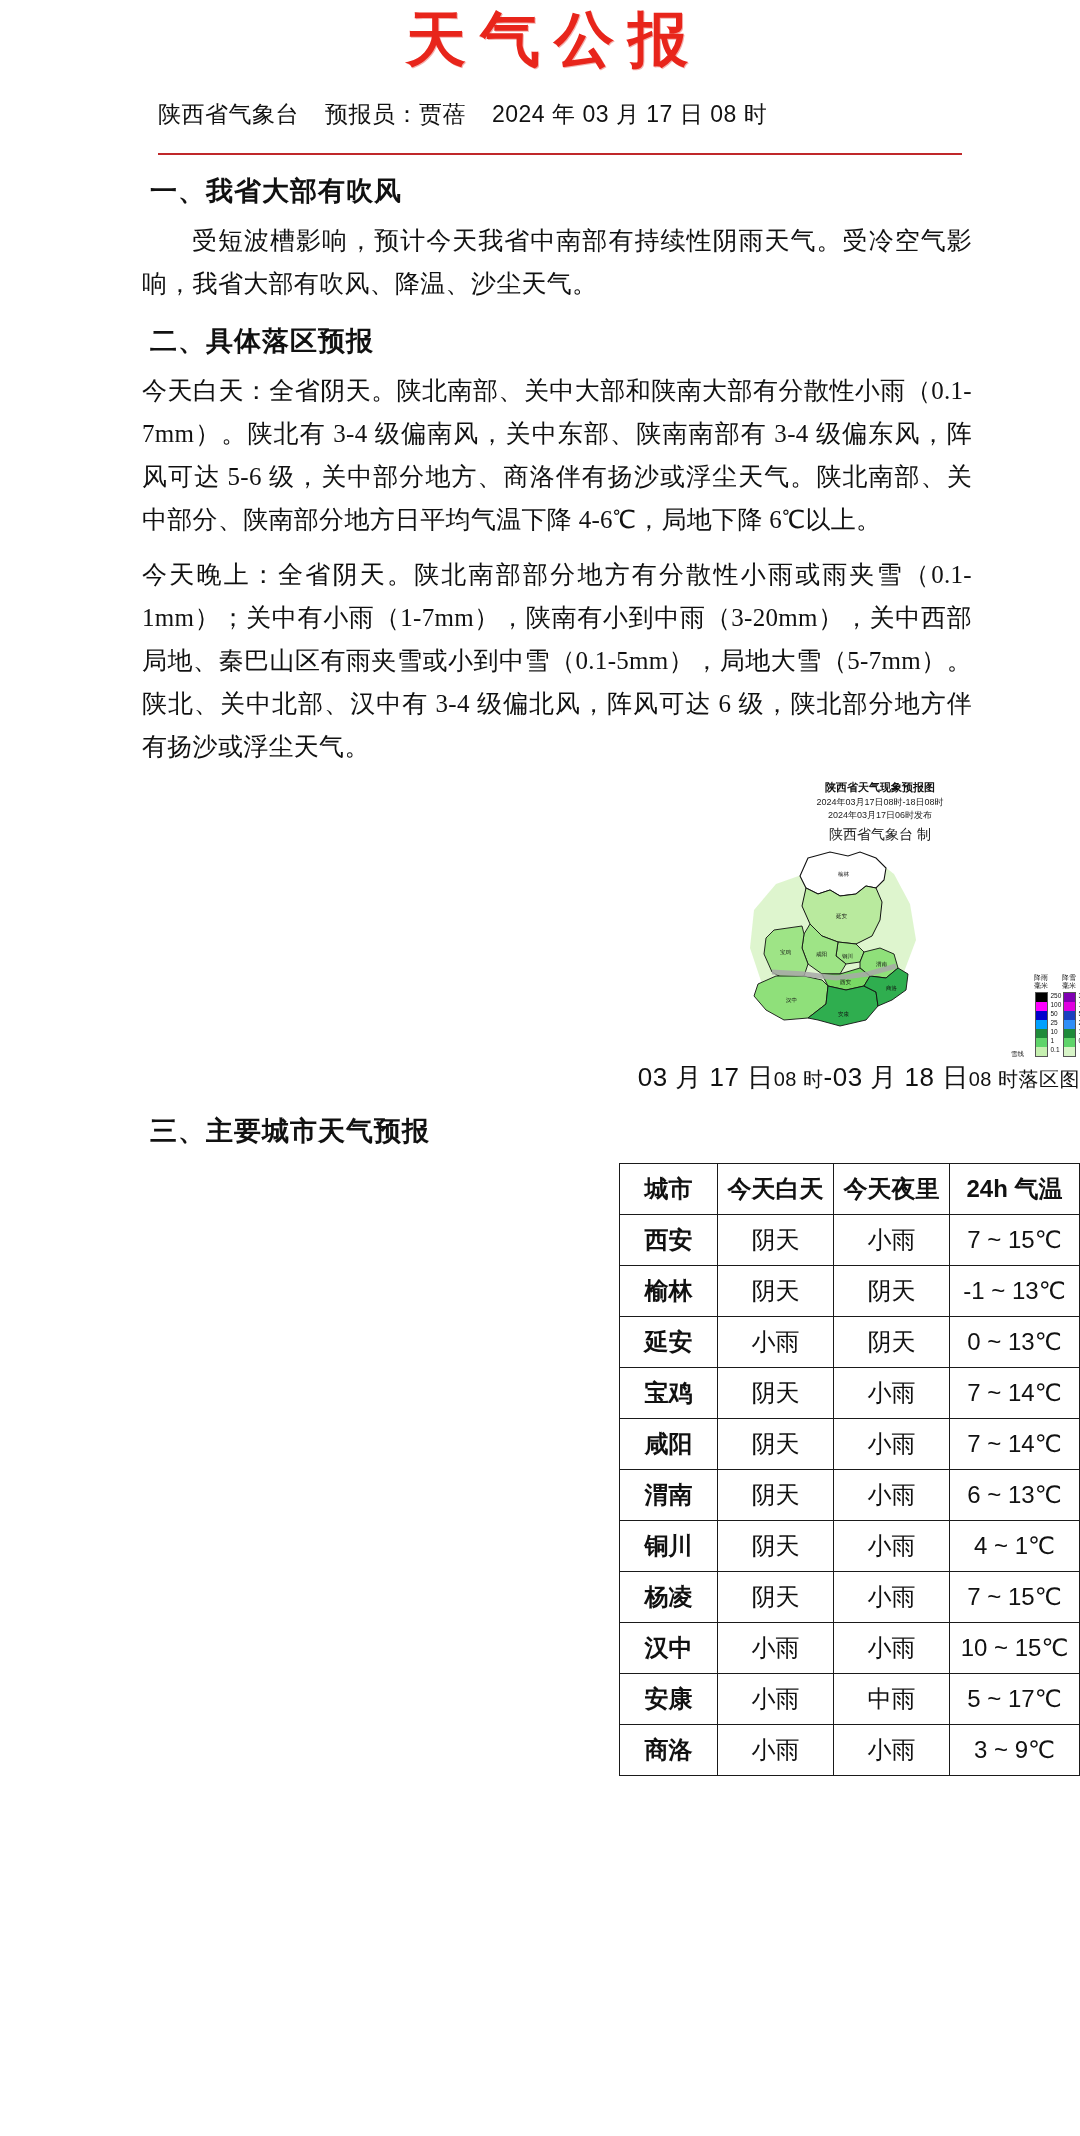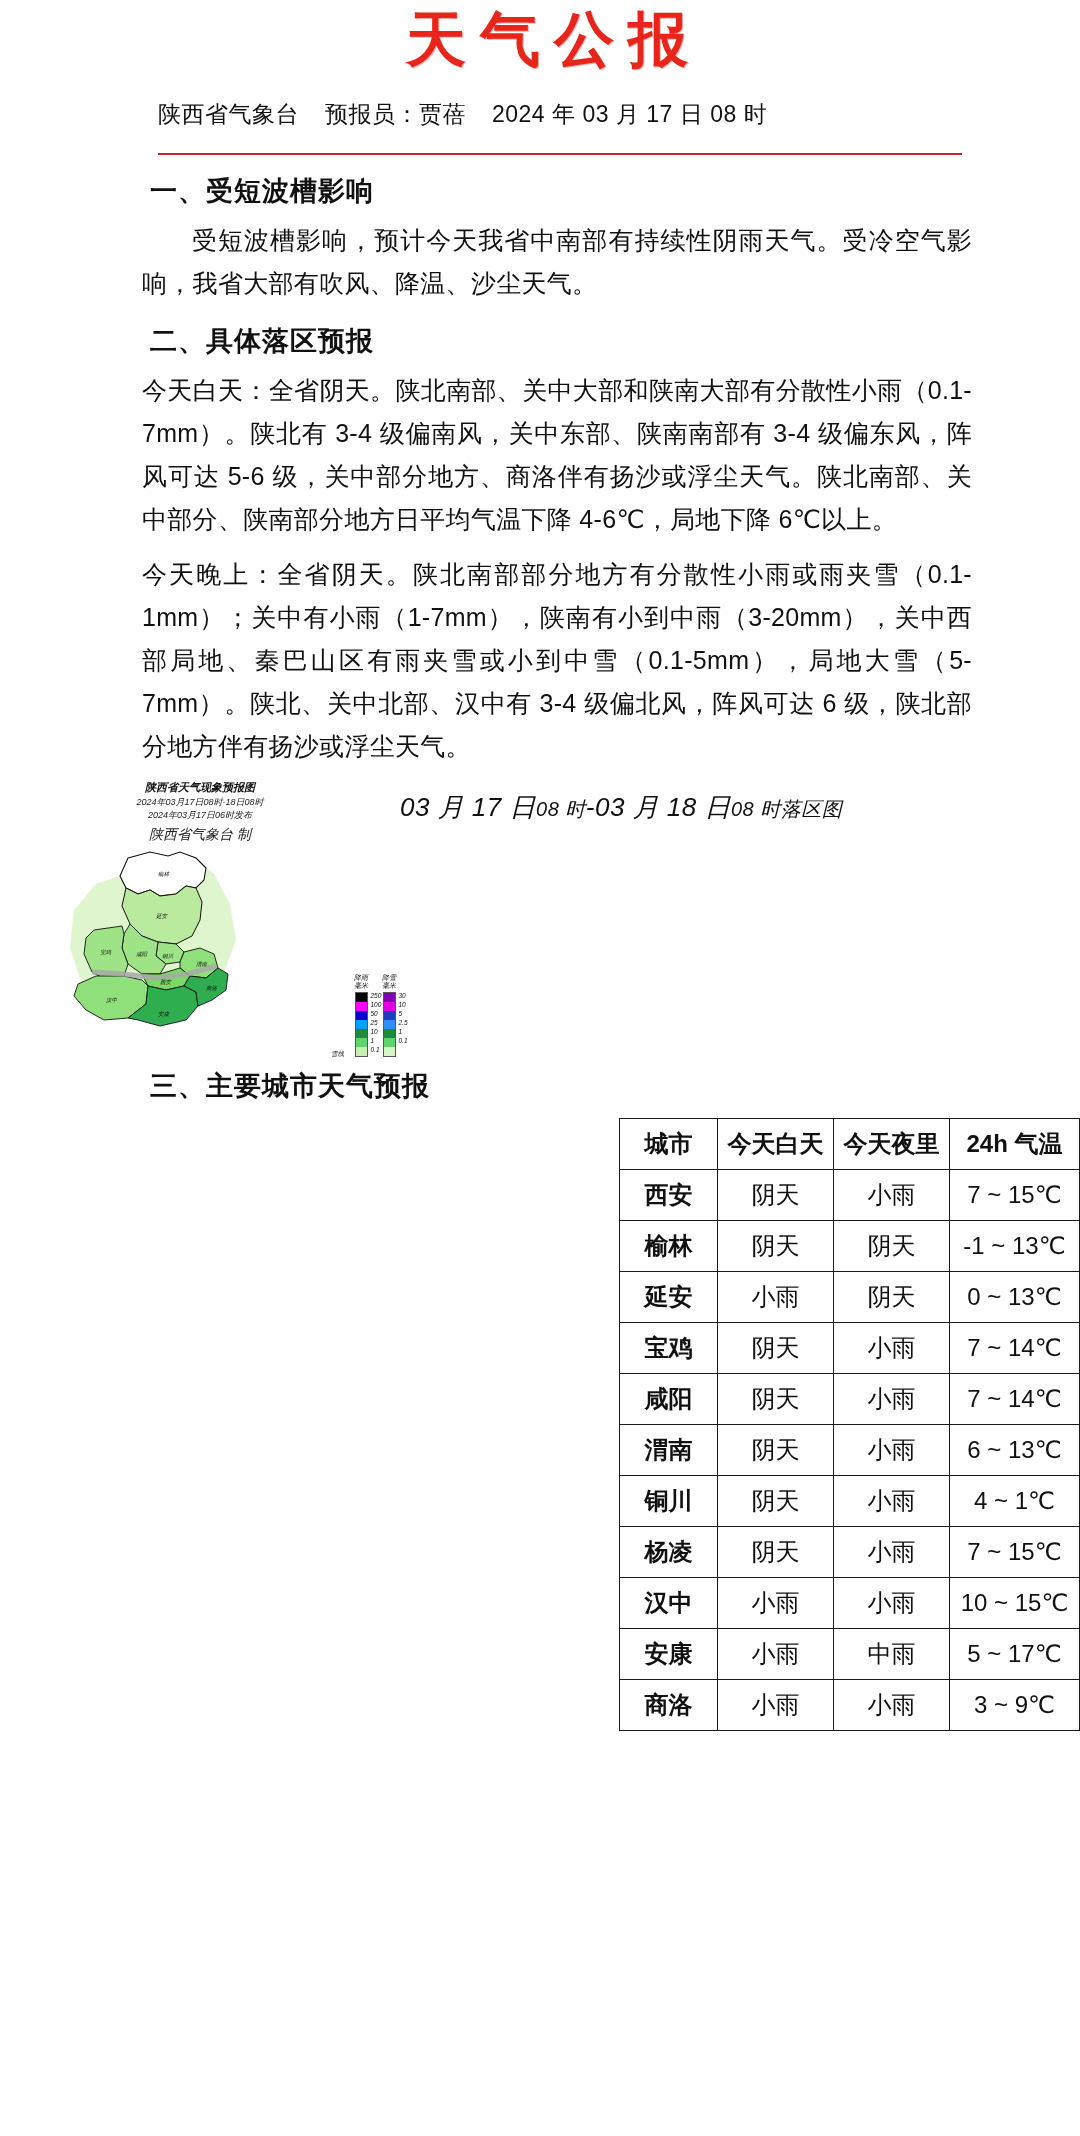--- a/index.html
+++ b/index.html
@@ -50,25 +50,26 @@
     margin:18px 0 10px 150px;
     letter-spacing:1px;
   }
   .body-p {
     font-size:25px;
     line-height:1.72;
     margin:0 108px 12px 142px;
     text-align:justify;
     text-justify:inter-ideograph;
     letter-spacing:0.3px;
+    font-family:Liberation Serif, serif;
   }
   .body-p.indent { text-indent:2em; }
 
   
-  .figure { width:100%; display:flex; flex-direction:row; align-items:flex-start; margin-top:6px;font-style:italic;}
+  .figure { width:100%; display:flex; flex-direction:column; align-items:flex-end; margin-top:6px;}
   .map-box { position:relative; width:400px; height:270px; }
   .map-head { text-align:center; line-height:1.45; }
   .map-head div:nth-child(1){ font-size:11px; font-weight:bold; color:#111;}
   .map-head div:nth-child(2){ font-size:9px; color:#222;}
   .map-head div:nth-child(3){ font-size:9px; color:#222;}
   .map-head div:nth-child(4){ font-size:14px; color:#222; margin-top:2px;}
   .map-canvas { position:relative; width:400px; height:225px; }
   .map-canvas svg { position:absolute; left:0; top:0; }
 
   .legend { position:absolute; right:4px; top:130px; display:flex; gap:14px; }
@@ -114,21 +115,21 @@
 <div class="page">
 
   <div class="doc-title">天气公报</div>
 
   <div class="meta-wrap">
     <div class="meta-line">
       <span>陕西省气象台</span><span class="sp"></span><span>预报员：贾蓓</span><span class="sp"></span><span>2024 年 03 月 17 日 08 时</span>
     </div>
   </div>
 
-  <div class="sec-h">一、受短波槽影响</div>
+  <div class="sec-h">一、我省大部有吹风</div>
   <div class="body-p indent">受短波槽影响，预计今天我省中南部有持续性阴雨天气。受冷空气影响，我省大部有吹风、降温、沙尘天气。</div>
 
   <div class="sec-h">二、具体落区预报</div>
   <div class="body-p">今天白天：全省阴天。陕北南部、关中大部和陕南大部有分散性小雨（0.1-7mm）。陕北有 3-4 级偏南风，关中东部、陕南南部有 3-4 级偏东风，阵风可达 5-6 级，关中部分地方、商洛伴有扬沙或浮尘天气。陕北南部、关中部分、陕南部分地方日平均气温下降 4-6℃，局地下降 6℃以上。</div>
   <div class="body-p">今天晚上：全省阴天。陕北南部部分地方有分散性小雨或雨夹雪（0.1-1mm）；关中有小雨（1-7mm），陕南有小到中雨（3-20mm），关中西部局地、秦巴山区有雨夹雪或小到中雪（0.1-5mm），局地大雪（5-7mm）。陕北、关中北部、汉中有 3-4 级偏北风，阵风可达 6 级，陕北部分地方伴有扬沙或浮尘天气。</div>
 
   <div class="figure">
     <div class="map-box">
       <div class="map-head">
         <div>陕西省天气现象预报图</div>

